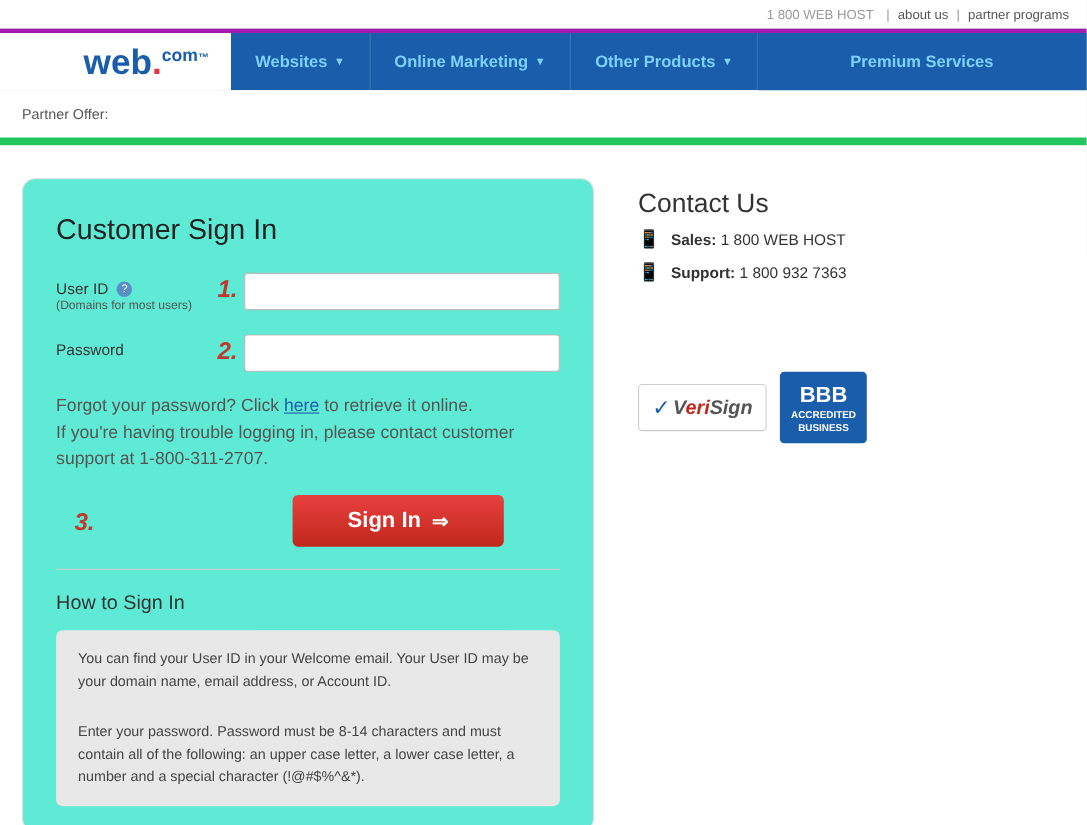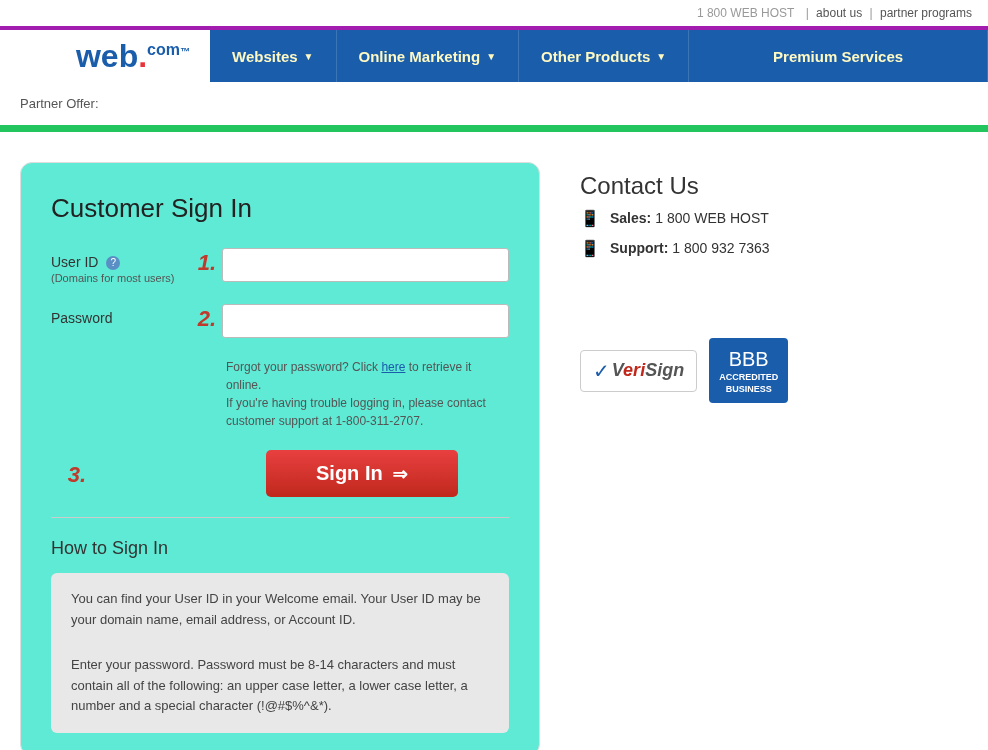--- a/index.html
+++ b/index.html
@@ -36,21 +36,21 @@
       font-weight: bold;
       color: #1a5dab;
       line-height: 1;
     }
     .logo-text .dot { color: #e8333a; }
     .logo-text .com { font-size: 16px; color: #1a5dab; vertical-align: super; }
     .logo-tm { font-size: 10px; vertical-align: super; color: #1a5dab; }
 
     nav { display: flex; flex: 1; }
     .nav-item {
-      color: #fef9c3;
+      color: #7dd3fc;
       padding: 0 22px;
       display: flex;
       align-items: center;
       cursor: pointer;
       font-size: 15px;
       font-weight: bold;
       white-space: nowrap;
       border-right: 1px solid rgba(255,255,255,0.15);
       gap: 6px;
     }
@@ -143,22 +143,21 @@
       height: 34px;
       border: 1px solid #bbb;
       border-radius: 3px;
       padding: 0 8px;
       font-size: 14px;
       background: #fff;
       outline: none;
     }
 
     .forgot-text {
-      margin-left: 175px;
-      font-size: 12px;
+      font-size: 16px;
       color: #555;
       margin-bottom: 20px;
       line-height: 1.5;
     }
     .forgot-text a { color: #1a5dab; }
 
     .signin-btn-row {
       display: flex;
       align-items: center;
       margin-bottom: 20px;
@@ -260,21 +259,21 @@
     .bbb-badge {
       background: #1a5dab;
       border-radius: 4px;
       padding: 8px 10px;
       color: #fff;
       font-size: 11px;
       font-weight: bold;
       text-align: center;
       line-height: 1.3;
     }
-    .bbb-logo { font-size: 20px; font-weight: normal; display: block; }
+    .bbb-logo { font-size: 20px; font-weight: bold; display: block; }
     .bbb-sub { font-size: 9px; display: block; }
   </style>
 </head>
 <body>
 
 <div class="top-bar">
   <span>1 800 WEB HOST</span>
   <span> | </span>
   <a href="#">about us</a>
   <span> | </span>

